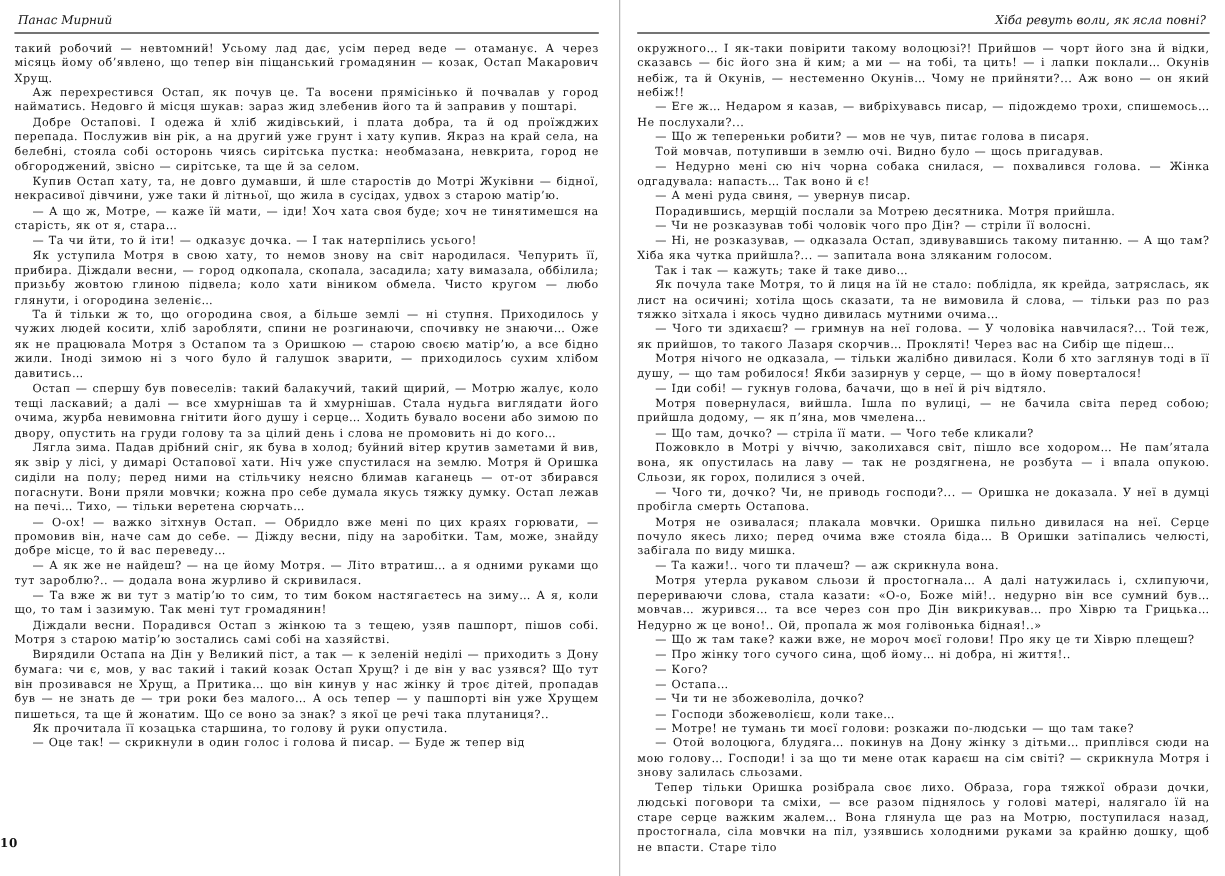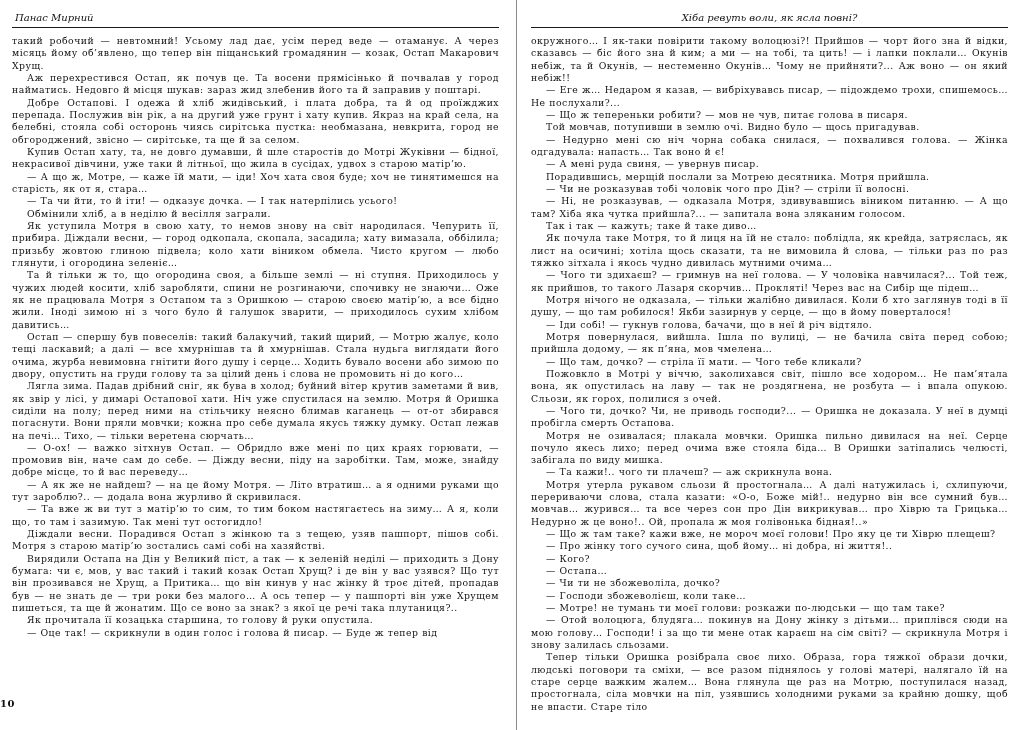--- a/index.html
+++ b/index.html
@@ -16,21 +16,21 @@
   .page-right { width: 504px; padding: 9px 13px 0 14px; }
   .divider { width: 1px; background: #8a8a8a; }
   .running-header {
     font-style: italic;
     font-size: 10px;
     line-height: 13px;
     padding: 2px 3px 3px 3px;
     border-bottom: 1.2px solid #1a1a1a;
     white-space: nowrap;
   }
-  .running-header.align-right { text-align: center; }
+  .running-header.align-right { text-align: right; }
   .body-text {
     margin-top: 7px;
     font-size: 9.3px;
     line-height: 12.33px;
     text-align: justify;
     letter-spacing: 0.45px;
     word-spacing: 0.4px;
   }
   p.para { margin: 0; padding: 0; text-indent: 15px; }
   p.para.no-indent { text-indent: 0; }
@@ -50,28 +50,27 @@
 
   <div class="page page-left">
     <div class="running-header">Панас Мирний</div>
     <div class="body-text">
         <p class="para no-indent">такий робочий — невтомний! Усьому лад дає, усім перед веде — отаманує. А через місяць йому об’явлено, що тепер він піщанський громадянин — козак, Остап Макарович Хрущ.</p>
         <p class="para">Аж перехрестився Остап, як почув це. Та восени прямісінько й почвалав у город найматись. Недовго й місця шукав: зараз жид злебенив його та й заправив у поштарі.</p>
         <p class="para">Добре Остапові. І одежа й хліб жидівський, і плата добра, та й од проїжджих перепада. Послужив він рік, а на другий уже грунт і хату купив. Якраз на край села, на белебні, стояла собі осторонь чиясь сирітська пустка: необмазана, невкрита, город не обгороджений, звісно — сирітське, та ще й за селом.</p>
         <p class="para">Купив Остап хату, та, не довго думавши, й шле старостів до Мотрі Жуківни — бідної, некрасивої дівчини, уже таки й літньої, що жила в сусідах, удвох з старою матір’ю.</p>
         <p class="para">— А що ж, Мотре, — каже їй мати, — іди! Хоч хата своя буде; хоч не тинятимешся на старість, як от я, стара…</p>
         <p class="para">— Та чи йти, то й іти! — одказує дочка. — І так натерпілись усього!</p>
-        <p class="para">Обмінили хліб, а в неділю й весілля заграли.</p>
         <p class="para">Як уступила Мотря в свою хату, то немов знову на світ народилася. Чепурить її, прибира. Діждали весни, — город одкопала, скопала, засадила; хату вимазала, оббілила; призьбу жовтою глиною підвела; коло хати віником обмела. Чисто кругом — любо глянути, і огородина зеленіє…</p>
         <p class="para">Та й тільки ж то, що огородина своя, а більше землі — ні ступня. Приходилось у чужих людей косити, хліб заробляти, спини не розгинаючи, спочивку не знаючи… Оже як не працювала Мотря з Остапом та з Оришкою — старою своєю матір’ю, а все бідно жили. Іноді зимою ні з чого було й галушок зварити, — приходилось сухим хлібом давитись…</p>
         <p class="para">Остап — спершу був повеселів: такий балакучий, такий щирий, — Мотрю жалує, коло тещі ласкавий; а далі — все хмурнішав та й хмурнішав. Стала нудьга виглядати його очима, журба невимовна гнітити його душу і серце… Ходить бувало восени або зимою по двору, опустить на груди голову та за цілий день і слова не промовить ні до кого…</p>
         <p class="para">Лягла зима. Падав дрібний сніг, як бува в холод; буйний вітер крутив заметами й вив, як звір у лісі, у димарі Остапової хати. Ніч уже спустилася на землю. Мотря й Оришка сиділи на полу; перед ними на стільчику неясно блимав каганець — от-от збирався погаснути. Вони пряли мовчки; кожна про себе думала якусь тяжку думку. Остап лежав на печі… Тихо, — тільки веретена сюрчать…</p>
         <p class="para">— О-ох! — важко зітхнув Остап. — Обридло вже мені по цих краях горювати, — промовив він, наче сам до себе. — Діжду весни, піду на заробітки. Там, може, знайду добре місце, то й вас переведу…</p>
         <p class="para">— А як же не найдеш? — на це йому Мотря. — Літо втратиш… а я одними руками що тут зароблю?.. — додала вона журливо й скривилася.</p>
-        <p class="para">— Та вже ж ви тут з матір’ю то сим, то тим боком настягаєтесь на зиму… А я, коли що, то там і зазимую. Так мені тут остогидло!</p>
+        <p class="para">— Та вже ж ви тут з матір’ю то сим, то тим боком настягаєтесь на зиму… А я, коли що, то там і зазимую. Так мені тут громадянин!</p>
         <p class="para">Діждали весни. Порадився Остап з жінкою та з тещею, узяв пашпорт, пішов собі. Мотря з старою матір’ю зостались самі собі на хазяйстві.</p>
         <p class="para">Вирядили Остапа на Дін у Великий піст, а так — к зеленій неділі — приходить з Дону бумага: чи є, мов, у вас такий і такий козак Остап Хрущ? і де він у вас узявся? Що тут він прозивався не Хрущ, а Притика… що він кинув у нас жінку й троє дітей, пропадав був — не знать де — три роки без малого… А ось тепер — у пашпорті він уже Хрущем пишеться, та ще й жонатим. Що се воно за знак? з якої це речі така плутаниця?..</p>
         <p class="para">Як прочитала її козацька старшина, то голову й руки опустила.</p>
         <p class="para">— Оце так! — скрикнули в один голос і голова й писар. — Буде ж тепер від</p>
       </div>
     <div class="page-number">10</div>
   </div>
 
   <div class="divider"></div>
 
@@ -79,21 +78,21 @@
     <div class="running-header align-right">Хіба ревуть воли, як ясла повні?</div>
     <div class="body-text">
         <p class="para no-indent">окружного… І як-таки повірити такому волоцюзі?! Прийшов — чорт його зна й відки, сказавсь — біс його зна й ким; а ми — на тобі, та цить! — і лапки поклали… Окунів небіж, та й Окунів, — нестеменно Окунів… Чому не прийняти?... Аж воно — он який небіж!!</p>
         <p class="para">— Еге ж… Недаром я казав, — вибріхувавсь писар, — підождемо трохи, спишемось… Не послухали?...</p>
         <p class="para">— Що ж тепереньки робити? — мов не чув, питає голова в писаря.</p>
         <p class="para">Той мовчав, потупивши в землю очі. Видно було — щось пригадував.</p>
         <p class="para">— Недурно мені сю ніч чорна собака снилася, — похвалився голова. — Жінка одгадувала: напасть… Так воно й є!</p>
         <p class="para">— А мені руда свиня, — увернув писар.</p>
         <p class="para">Порадившись, мерщій послали за Мотрею десятника. Мотря прийшла.</p>
         <p class="para">— Чи не розказував тобі чоловік чого про Дін? — стріли її волосні.</p>
-        <p class="para">— Ні, не розказував, — одказала Мотря, здивувавшись віником питанню. — А що там? Хіба яка чутка прийшла?... — запитала вона зляканим голосом.</p>
+        <p class="para">— Ні, не розказував, — одказала Остап, здивувавшись такому питанню. — А що там? Хіба яка чутка прийшла?... — запитала вона зляканим голосом.</p>
         <p class="para">Так і так — кажуть; таке й таке диво…</p>
         <p class="para">Як почула таке Мотря, то й лиця на їй не стало: поблідла, як крейда, затряслась, як лист на осичині; хотіла щось сказати, та не вимовила й слова, — тільки раз по раз тяжко зітхала і якось чудно дивилась мутними очима…</p>
         <p class="para">— Чого ти здихаєш? — гримнув на неї голова. — У чоловіка навчилася?... Той теж, як прийшов, то такого Лазаря скорчив… Прокляті! Через вас на Сибір ще підеш…</p>
         <p class="para">Мотря нічого не одказала, — тільки жалібно дивилася. Коли б хто заглянув тоді в її душу, — що там робилося! Якби зазирнув у серце, — що в йому поверталося!</p>
         <p class="para">— Іди собі! — гукнув голова, бачачи, що в неї й річ відтяло.</p>
         <p class="para">Мотря повернулася, вийшла. Ішла по вулиці, — не бачила світа перед собою; прийшла додому, — як п’яна, мов чмелена…</p>
         <p class="para">— Що там, дочко? — стріла її мати. — Чого тебе кликали?</p>
         <p class="para">Пожовкло в Мотрі у віччю, заколихався світ, пішло все ходором… Не пам’ятала вона, як опустилась на лаву — так не роздягнена, не розбута — і впала опукою. Сльози, як горох, полилися з очей.</p>
         <p class="para">— Чого ти, дочко? Чи, не приводь господи?... — Оришка не доказала. У неї в думці пробігла смерть Остапова.</p>
         <p class="para">Мотря не озивалася; плакала мовчки. Оришка пильно дивилася на неї. Серце почуло якесь лихо; перед очима вже стояла біда… В Оришки затіпались челюсті, забігала по виду мишка.</p>

